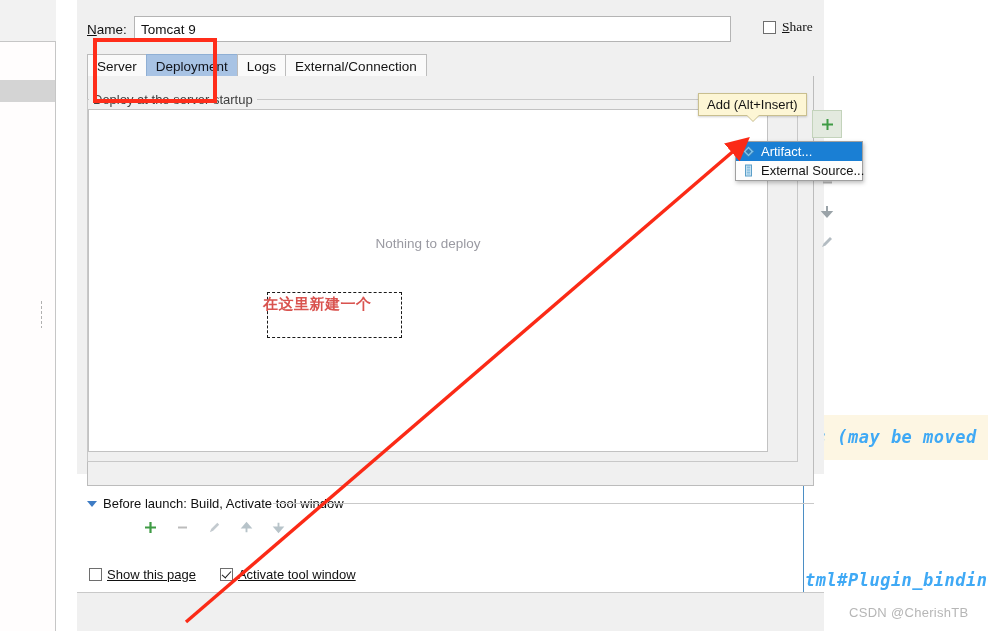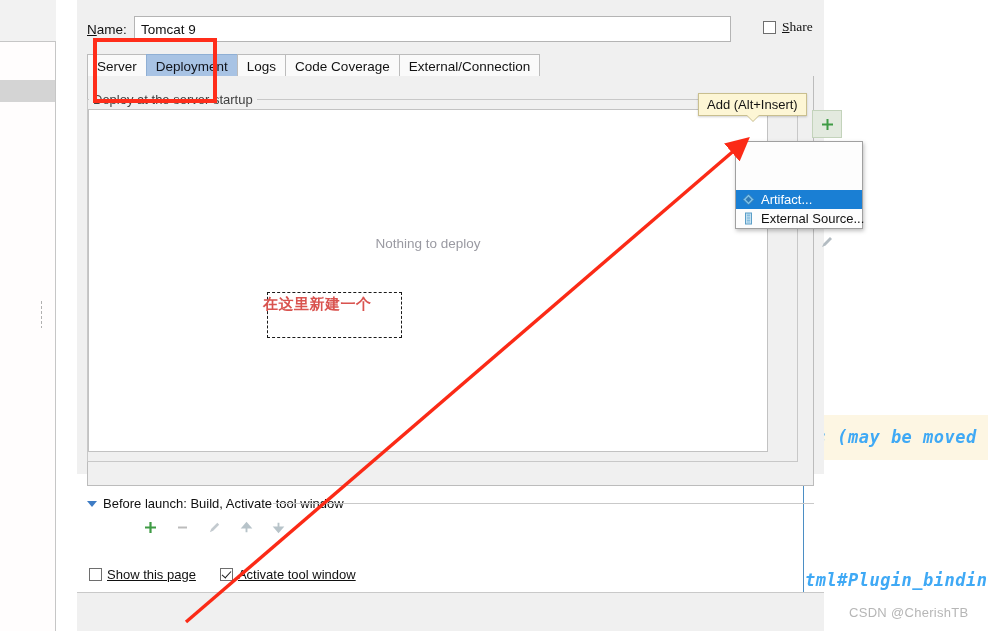--- a/index.html
+++ b/index.html
@@ -89,21 +89,21 @@
   .tooltip{
     position:absolute;left:698px;top:93px;padding:3px 8px;background:#fdf6d5;border:1px solid #c9bf8f;
     font-size:13px;color:#131313;white-space:nowrap;box-shadow:0 1px 2px rgba(0,0,0,.18);z-index:9;
   }
   .tooltip::after{content:"";position:absolute;left:48px;top:100%;border:6px solid transparent;border-top-color:#fdf6d5;}
   .tooltip::before{content:"";position:absolute;left:48px;top:100%;border:6px solid transparent;border-top-color:#c9bf8f;margin-top:1px;}
 
   
   .popup{position:absolute;left:735px;top:141px;width:126px;background:#fdfdfd;border:1px solid #a0a0a0;box-shadow:1px 2px 4px rgba(0,0,0,.25);z-index:12;}
   .popup .mi{height:19px;display:flex;align-items:center;gap:6px;padding:0 6px;font-size:13px;color:#121212;white-space:nowrap;}
-  .popup .mi.sel{background:#1a7fd4;color:#ffffff;margin-top:48px;}
+  .popup .mi.sel{background:#1a7fd4;color:#ffffff;}
   .mi-icon{width:13px;height:13px;flex:0 0 13px;display:block;}
 
   
   .bl-header{position:absolute;left:10px;top:496px;display:flex;align-items:center;gap:6px;}
   .caret{width:0;height:0;border-left:5px solid transparent;border-right:5px solid transparent;border-top:6px solid #3e7cc4;display:inline-block;}
   .bl-title{font-size:13px;color:#101010;}
   .bl-rule{position:absolute;left:196px;top:503px;width:541px;height:1px;background:#c9c9c9;}
 
   .bl-tools{position:absolute;left:66px;top:520px;display:flex;align-items:center;gap:17px;}
 
@@ -147,21 +147,20 @@
     <div class="share-box">
       <span class="chk"></span>
       <span class="share-label"><u>S</u>hare</span>
     </div>
   </div>
 
   <div class="tabbar">
     <div class="tab">Server</div>
     <div class="tab active">Deployment</div>
     <div class="tab">Logs</div>
-    <div class="tab">Code Coverage</div>
     <div class="tab">External/Connection</div>
   </div>
 
   <div class="tabpanel"></div>
 
   <div class="group-box"></div>
   <div class="group-title">Deploy at the server startup</div>
 
   <div class="list-area">
     <div class="empty-text">Nothing to deploy</div>

